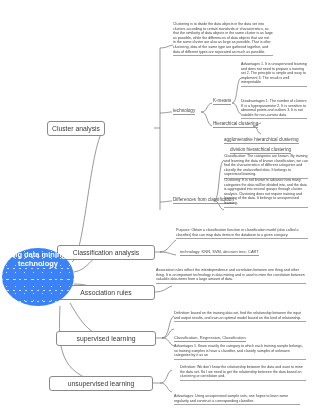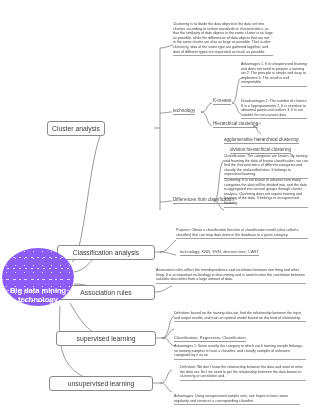--- a/index.html
+++ b/index.html
@@ -8,22 +8,22 @@
     font-family:"Liberation Sans",sans-serif;
     overflow:hidden;position:relative;
   }
   #map{position:absolute;inset:0;}
   svg.lines{position:absolute;left:0;top:0;width:310px;height:417px;pointer-events:none;}
 
   
   .center-node{
     position:absolute;
     left:2px;top:248px;width:72px;height:58px;
-    background:#8b5cf6;border-radius:50%;
-    display:flex;align-items:flex-end;justify-content:center;
+    background:#3b82f6;border-radius:50%;
+    display:flex;align-items:flex-start;justify-content:center;
     text-align:center;color:#ffffff;
     font-size:7.5px;line-height:9px;font-weight:bold;
     box-sizing:border-box;padding:2px;
     z-index:5;
   }
   .center-node .dots{
     position:absolute;inset:0;border-radius:50%;
     background-image:
       radial-gradient(#ffffff 0.6px, transparent 0.7px),
       radial-gradient(#ffffff 0.5px, transparent 0.6px);

